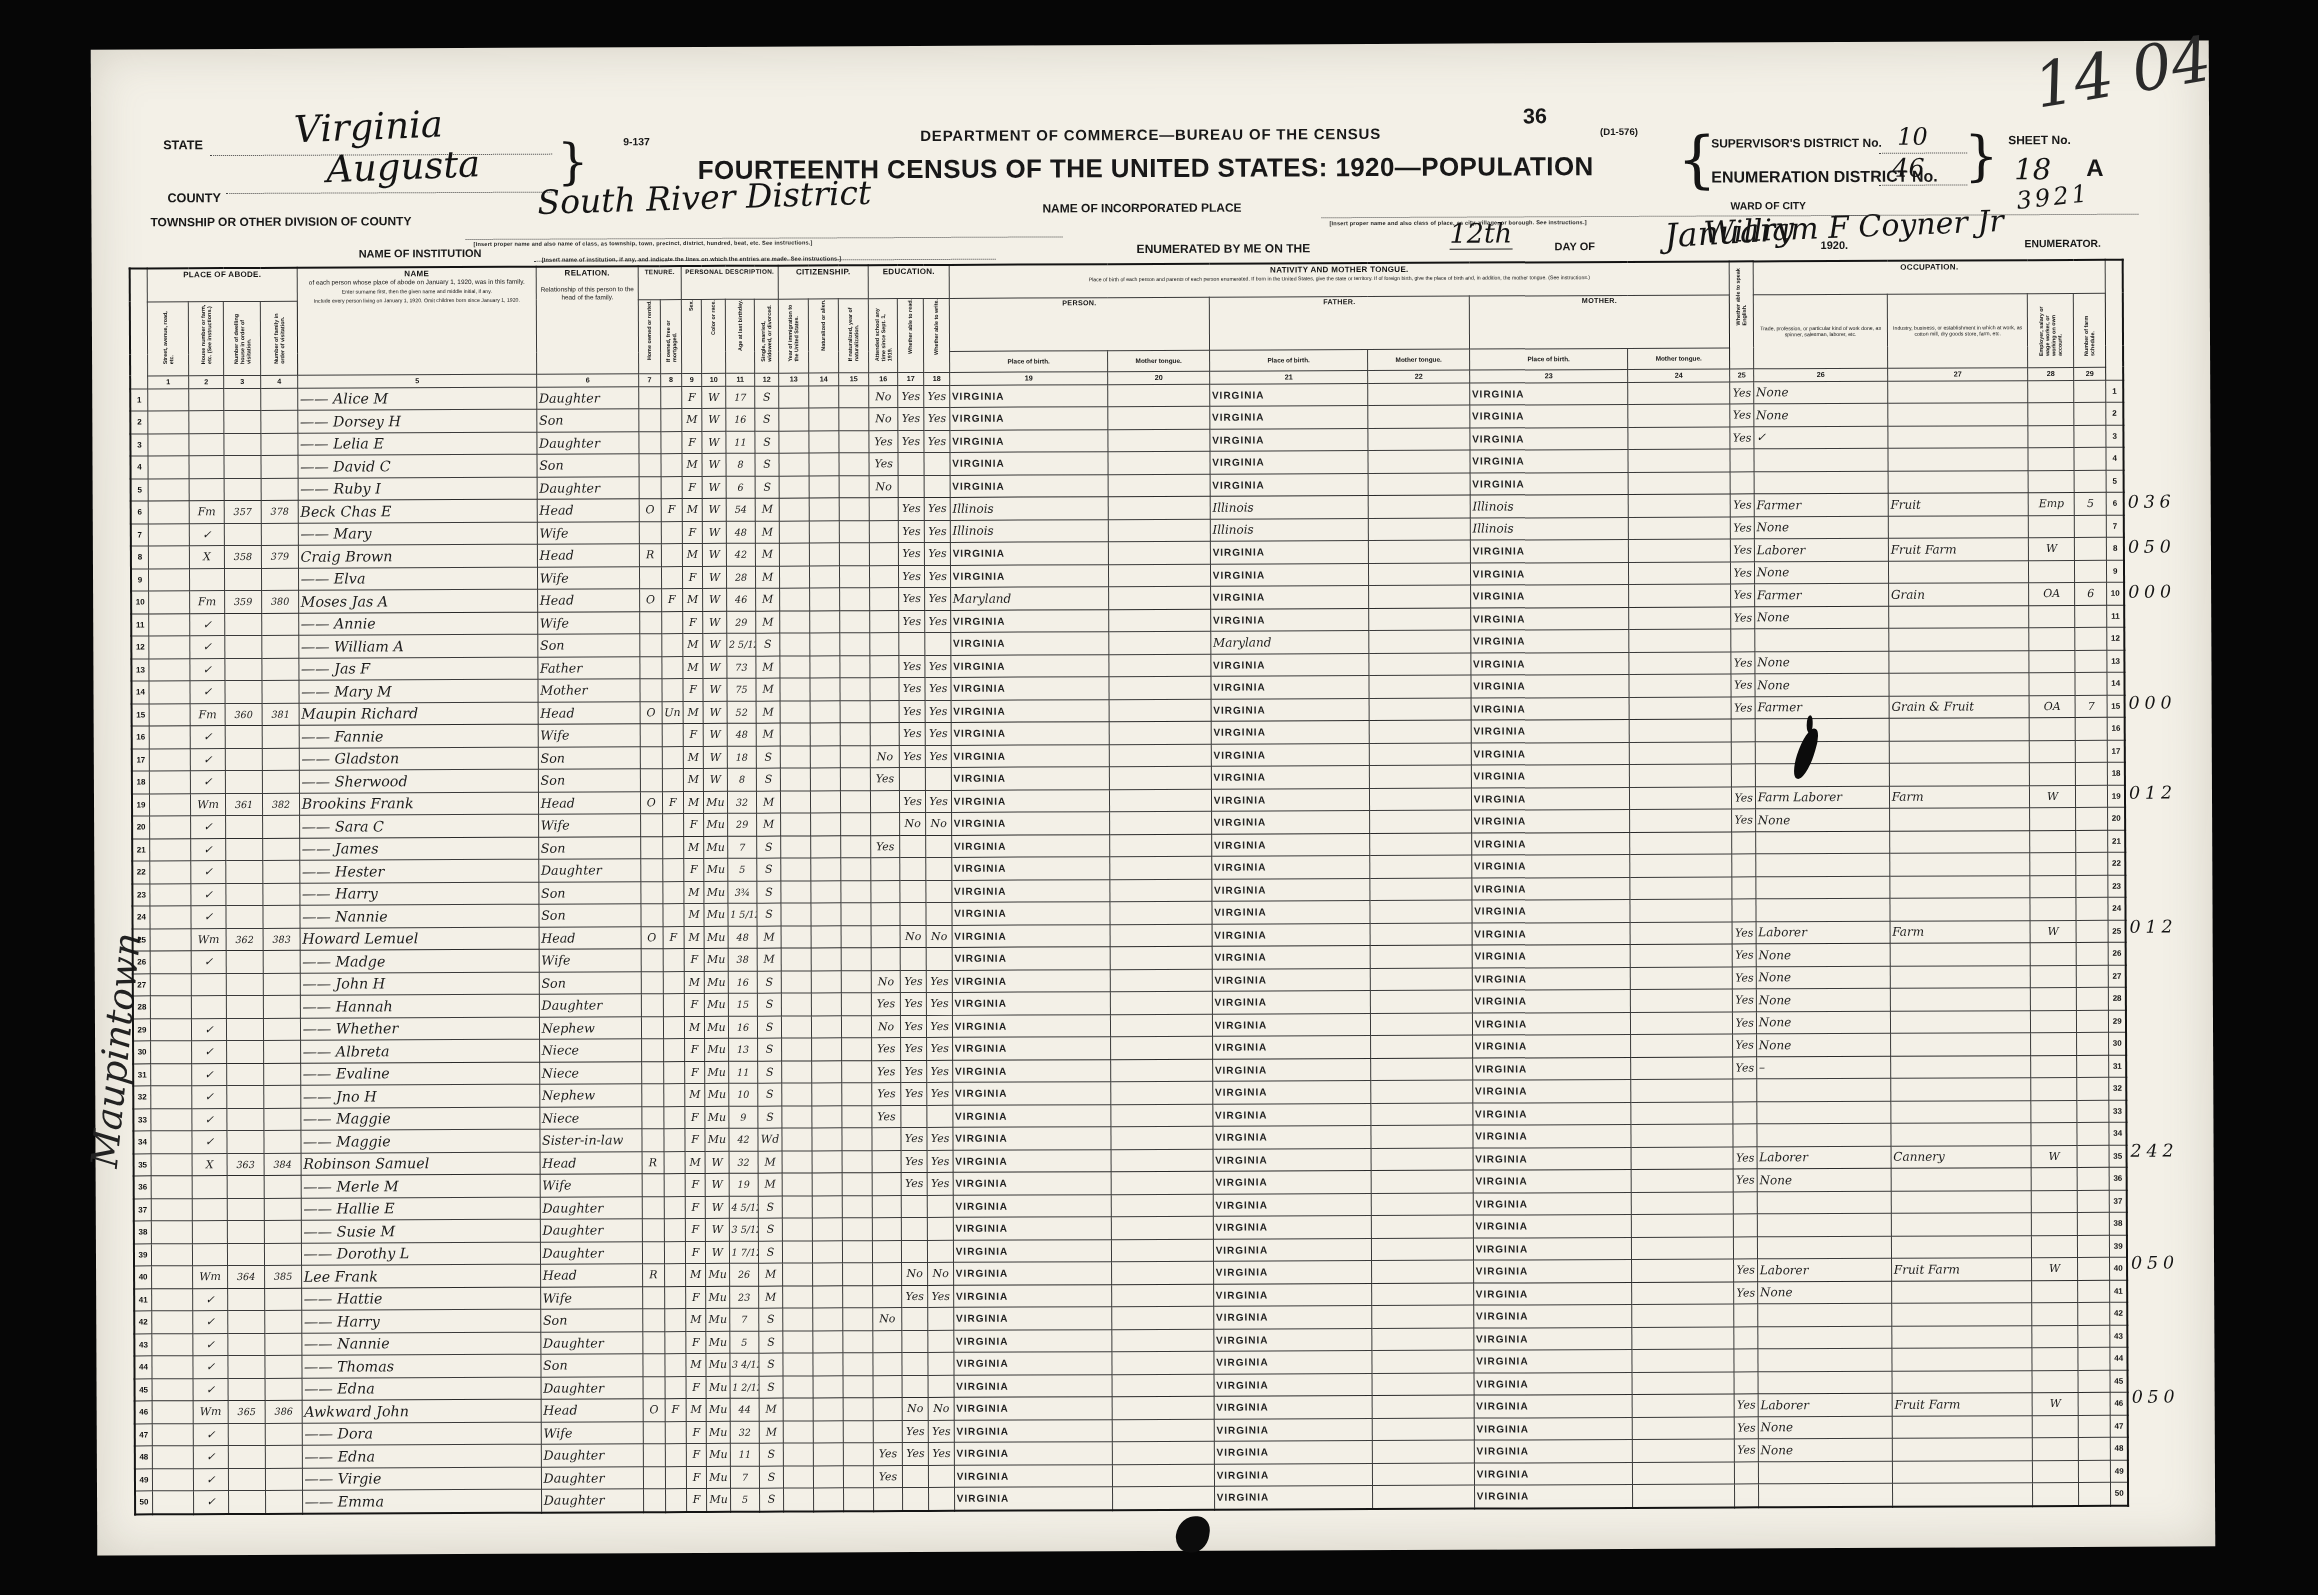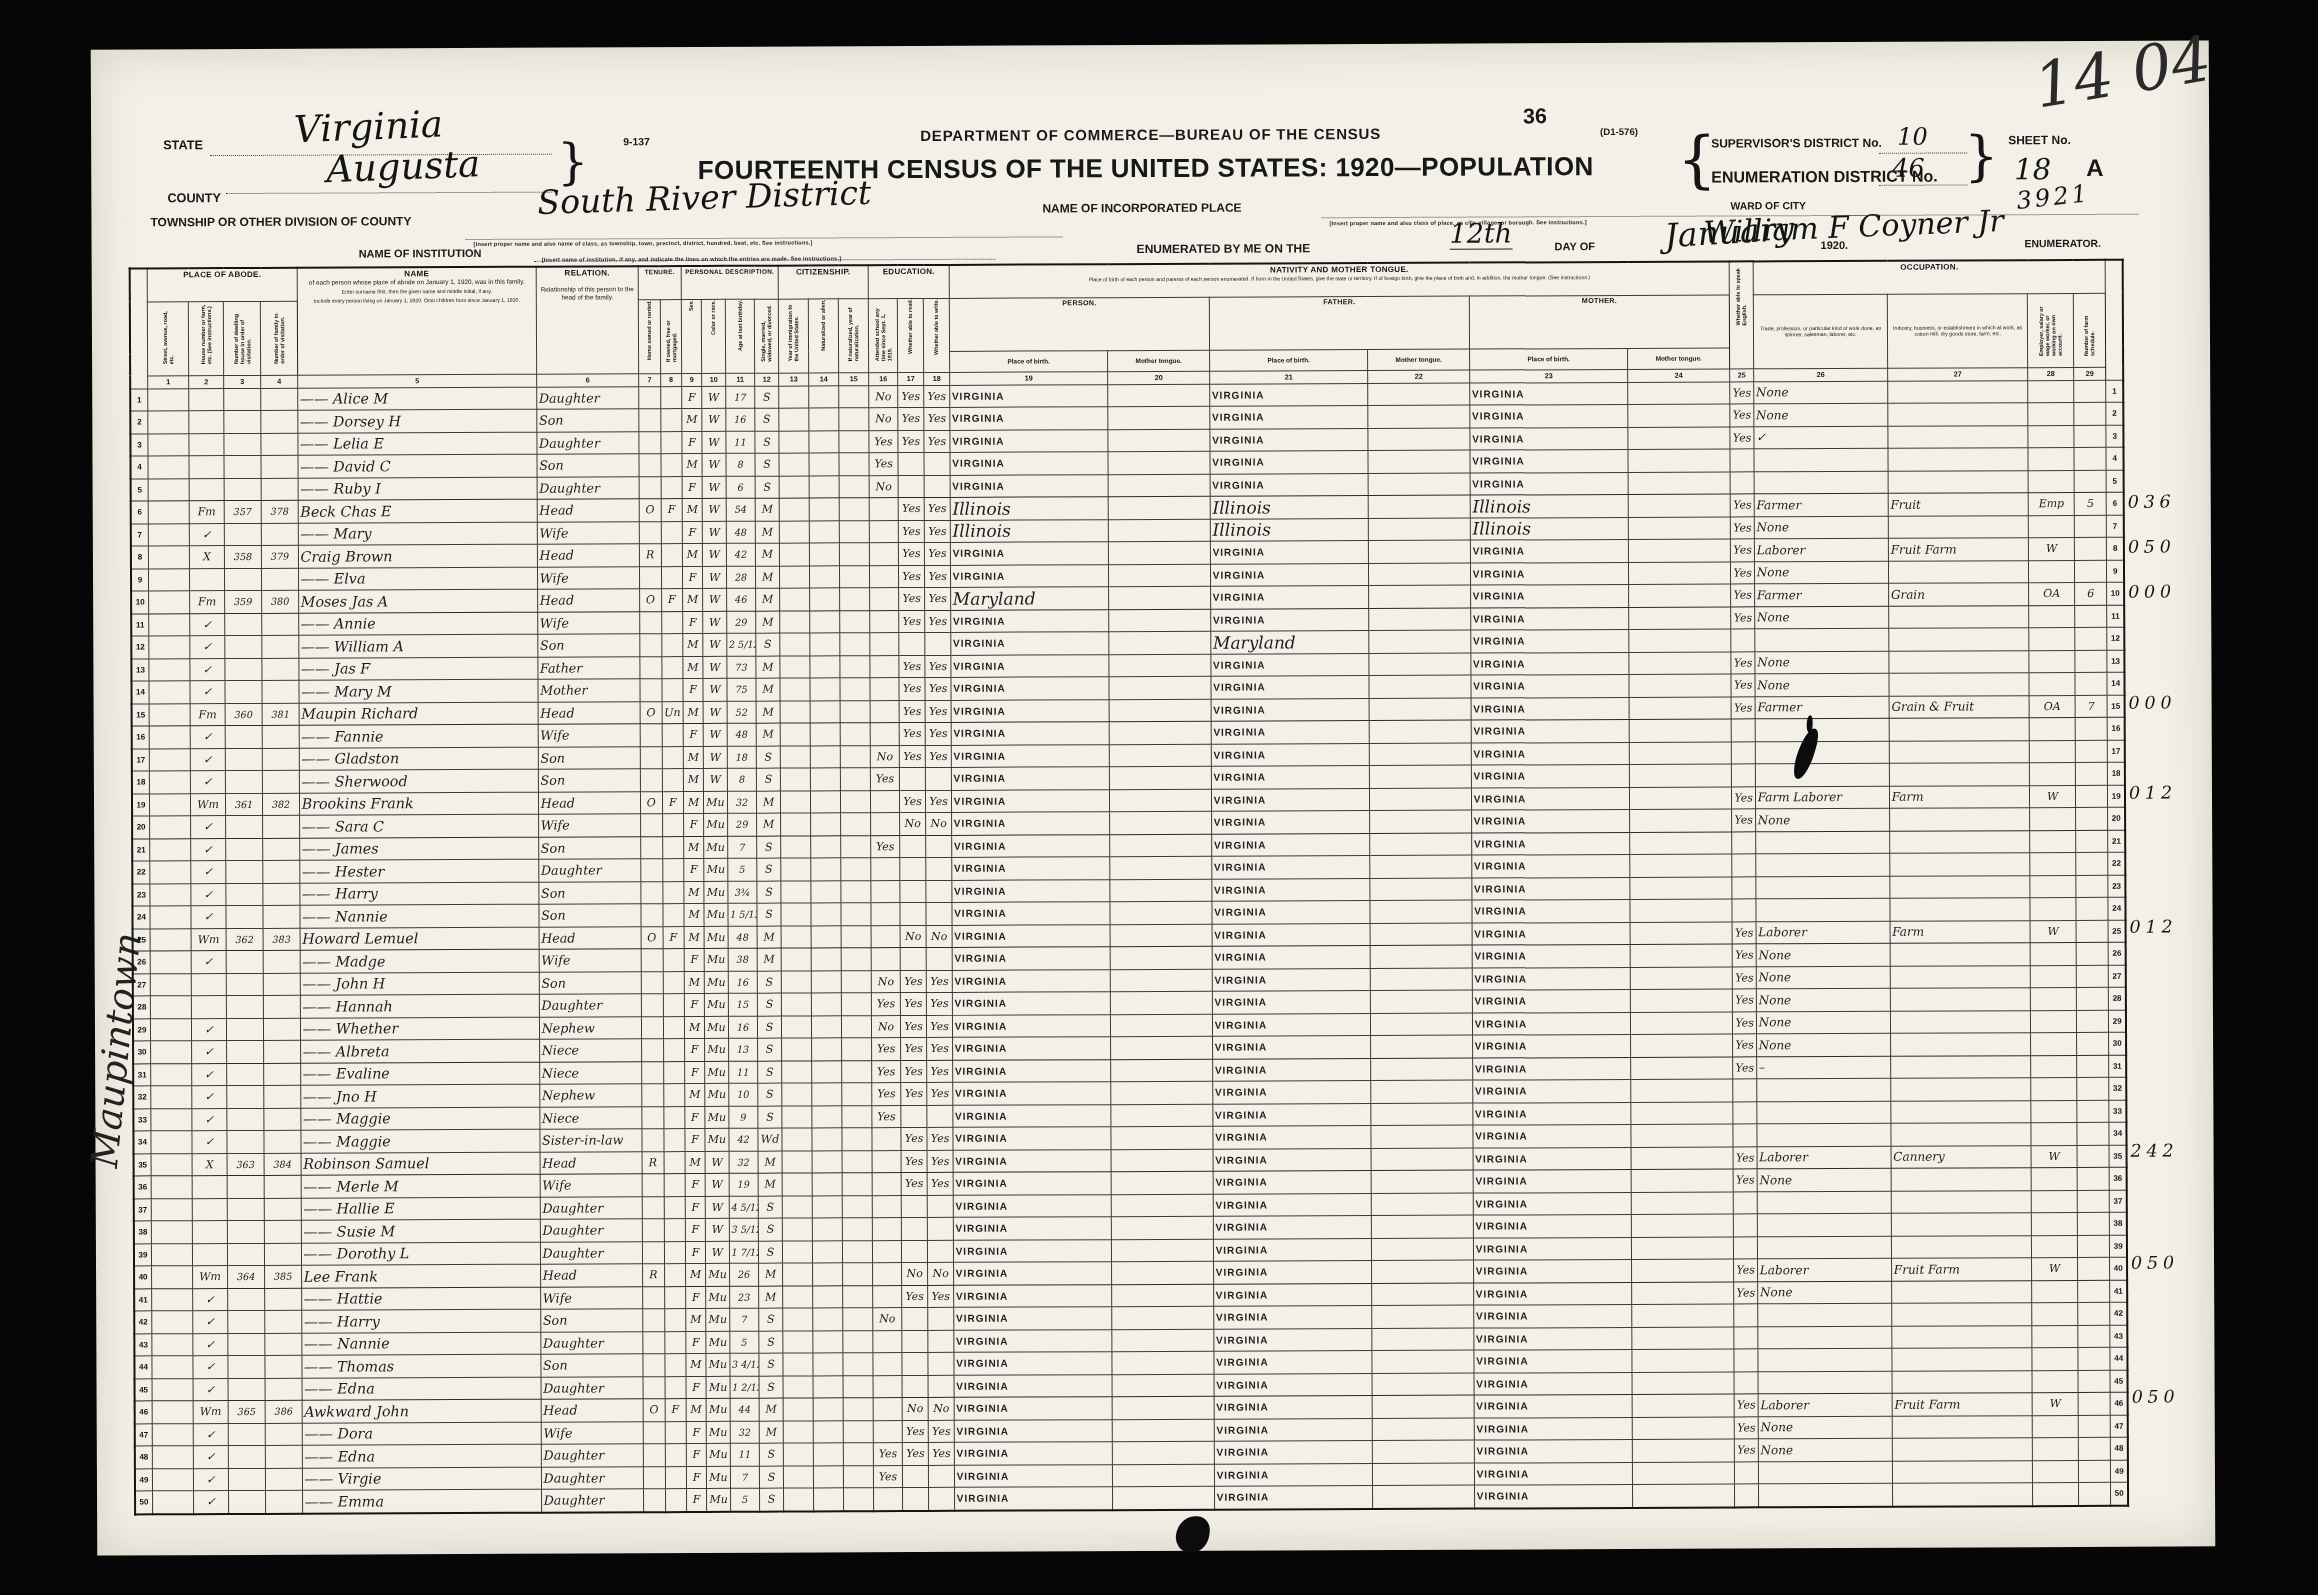--- a/index.html
+++ b/index.html
@@ -27,21 +27,21 @@
   tbody tr.r5 td{border-bottom:0.8px solid #2a2a2a;}
   .gb{border-left:1.6px solid #1e1e1e !important;}
   .gm{border-left:1.2px solid #2a2a2a !important;}
   .ln{font-size:8px;font-weight:bold;text-align:center;color:#111;font-family:"Liberation Sans",sans-serif;font-style:normal;}
   .cc{text-align:center;font-size:11px;}
   .sm{font-size:9.6px;}
   .nm{font-size:14.3px;padding-left:8px;}
   .rl{font-size:12.7px;padding-left:4.8px;}
   .oc{font-size:12px;padding-left:4.8px;}
   .pb{text-align:left;padding-left:11px;}
-  .hwb{font-size:17px;margin-top:23px;}
+  .hwb{font-size:12px;margin-top:23px;}
   .hole{position:absolute;width:12px;height:12px;border-radius:50%;background:#d8d8d4;}
   .blob{position:absolute;background:#0c0c0c;border-radius:60% 40% 55% 45%;}
   .capsm{font-size:6.4px;font-weight:normal;line-height:1.25;white-space:normal;}
   .capxs{font-size:5.2px;font-weight:normal;line-height:1.2;white-space:normal;}
 </style>
 </head>
 <body>
 
 <div class="hole" style="left:105px;top:267px;"></div>
 <div class="hole" style="left:104px;top:555px;"></div>

